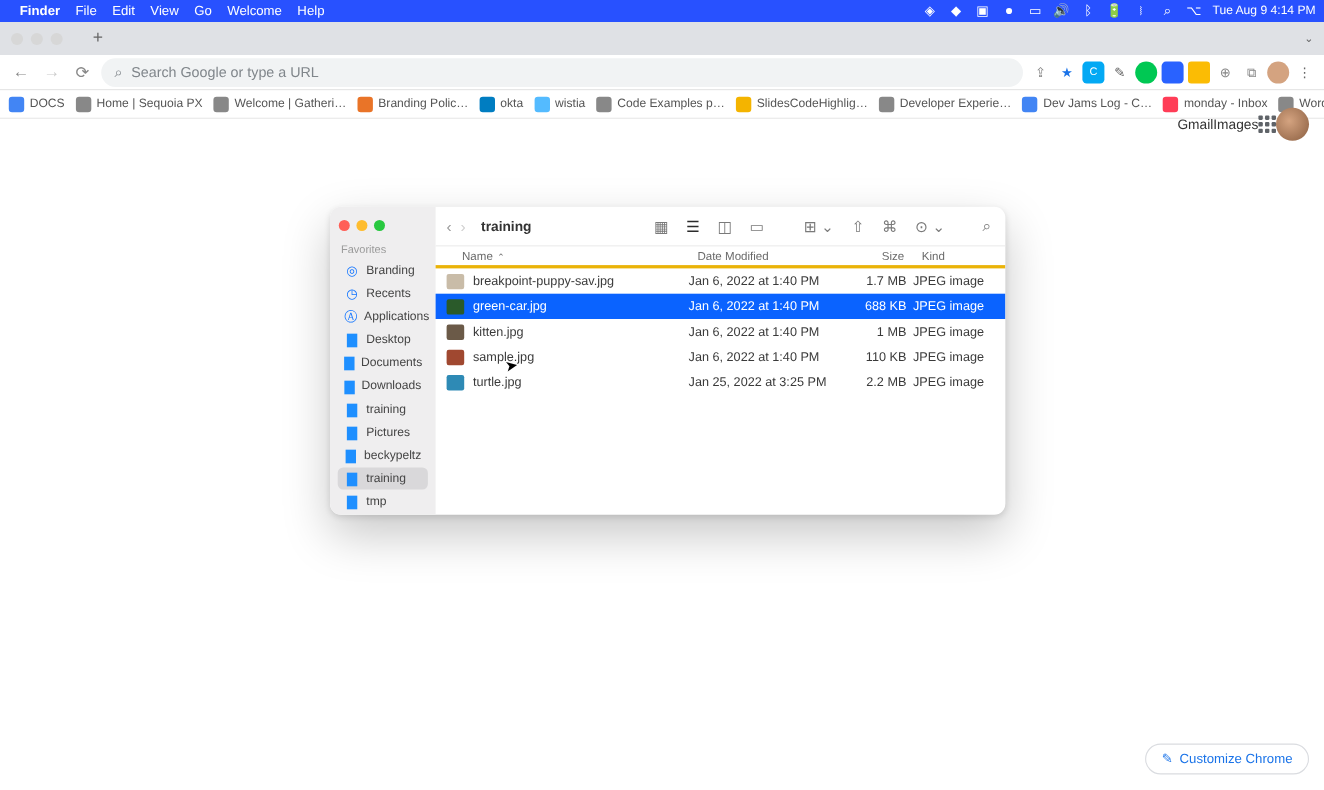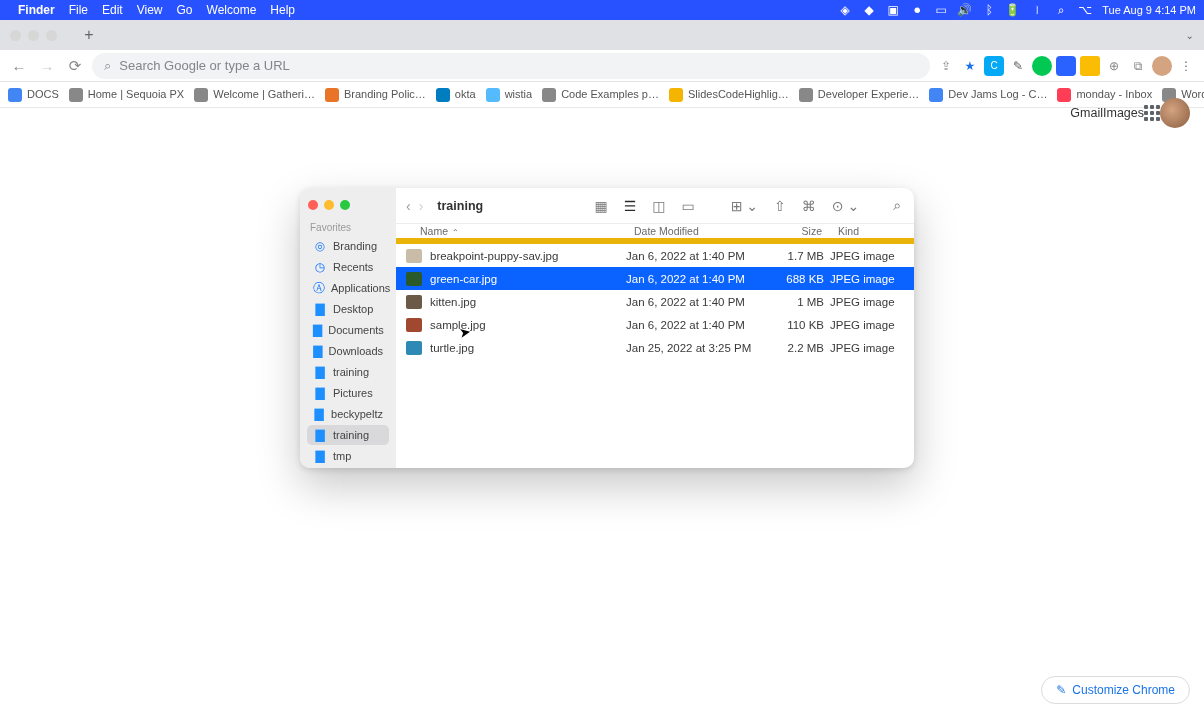--- a/index.html
+++ b/index.html
@@ -41,21 +41,21 @@
 .fside .item.sel{background:#d9d8da}
 .fside .item .ic{width:14px;height:14px;display:inline-flex;align-items:center;justify-content:center;color:#1677ff;font-size:12px}
 .fside .item .ic.folder{color:#1e8fff}
 .fmain{flex:1;display:flex;flex-direction:column}
 .ftool{height:36px;display:flex;align-items:center;padding:0 10px;gap:10px;border-bottom:1px solid #ececec}
 .ftool .navbtns{display:flex;gap:8px;color:#9a9a9a;font-size:14px}
 .ftool .title{font-weight:600;font-size:12.5px;color:#333;margin-left:4px}
 .ftool .spacer{flex:1}
 .ftool .tb{color:#7a7a7a;font-size:14px;padding:0 3px;display:inline-flex;align-items:center}
 .ftool .tb.active{color:#2b2b2b}
-.fheader{height:20px;display:flex;font-size:10.5px;color:#6a6a6a;border-bottom:6px solid #eab308;align-items:center}
+.fheader{height:20px;display:flex;font-size:10.5px;color:#6a6a6a;border-bottom:3px solid #eab308;align-items:center}
 .fheader .col{padding:0 8px}
 .col-name{flex:1;padding-left:24px !important}
 .col-date{width:140px}
 .col-size{width:64px;text-align:right}
 .col-kind{width:84px}
 .row{height:23px;display:flex;align-items:center;font-size:11.5px;color:#3a3a3a}
 .row.sel{background:#0a63ff;color:#fff}
 .row .thumb{width:16px;height:14px;border-radius:2px;margin-left:10px;margin-right:8px;flex-shrink:0}
 .row .name{flex:1}
 .row .date{width:140px}

